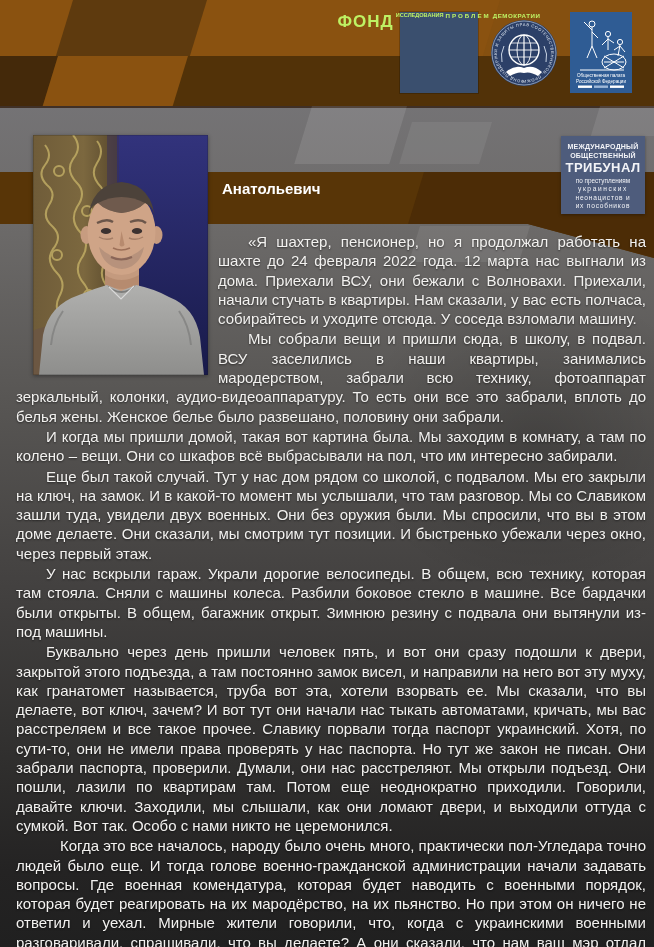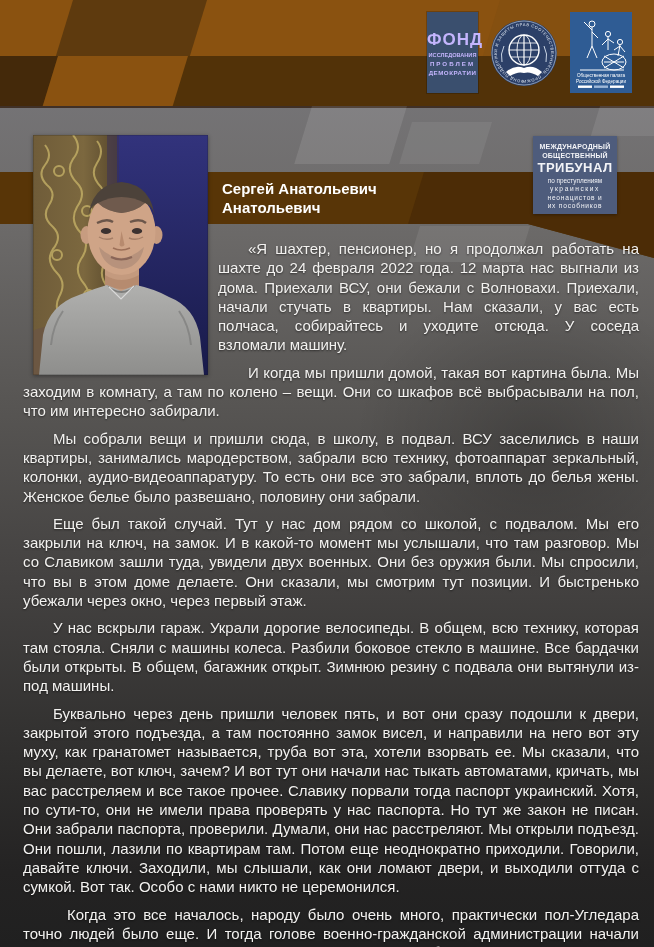--- a/index.html
+++ b/index.html
@@ -19,51 +19,51 @@
   
   .deco{position:absolute;transform:skewX(-17deg);transform-origin:top left;}
   .g1{left:312px;top:106px;width:95px;height:58px;background:rgba(255,255,255,0.10);}
   .g2{left:412px;top:122px;width:80px;height:42px;background:rgba(255,255,255,0.07);}
   .g3{left:600px;top:106px;width:80px;height:30px;background:rgba(255,255,255,0.09);}
   .g4{left:420px;top:226px;width:110px;height:36px;background:rgba(255,255,255,0.08);}
   .blob{position:absolute;left:0;top:250px;width:654px;height:500px;pointer-events:none;
         background:radial-gradient(ellipse 260px 220px at 82% 38%,rgba(0,0,0,0.20),rgba(0,0,0,0) 70%);}
   
   .logos{position:absolute;top:12px;right:22px;display:flex;gap:12px;align-items:flex-start;}
-  .logo-fond{width:51px;height:81px;background:#3a4f6e;color:#c4b5fd;text-align:center;
-    display:flex;flex-direction:column;justify-content:center;gap:2px;box-shadow:0 0 0 1px rgba(0,0,0,0.2);}
+  .logo-fond{width:78px;height:81px;background:#3a4f6e;color:#bef264;text-align:center;
+    display:flex;justify-content:center;gap:2px;box-shadow:0 0 0 1px rgba(0,0,0,0.2);}
   .logo-fond .l1{font-size:17px;font-weight:bold;letter-spacing:1px;}
   .logo-fond .l2{font-size:5.6px;font-weight:bold;}
   .logo-fond .l3{font-size:6.2px;font-weight:bold;letter-spacing:2px;}
   .logo-fond .l4{font-size:6.2px;font-weight:bold;letter-spacing:0.5px;}
   .logo-emblem{width:68px;height:86px;margin-top:-2px;}
   .logo-chamber{width:62px;height:81px;}
   
-  .badge{position:absolute;left:533px;top:136px;width:84px;height:78px;background:#4e5c7c;
+  .badge{position:absolute;left:561px;top:136px;width:84px;height:78px;background:#4e5c7c;
     color:#f2f3f7;text-align:center;padding-top:7px;box-sizing:border-box;box-shadow:0 1px 3px rgba(0,0,0,0.35);}
   .badge .b1{font-size:7px;font-weight:bold;letter-spacing:0.2px;line-height:8.5px;}
   .badge .b2{font-size:13px;font-weight:bold;letter-spacing:0.5px;line-height:14px;margin:1px 0 2px;}
   .badge .b3{font-size:6.4px;line-height:8px;}
   .badge .b4{font-size:6.6px;letter-spacing:1.6px;line-height:8.5px;}
   .badge .b5{font-size:6.6px;letter-spacing:0.8px;line-height:8.5px;}
   
   .name-bar{position:absolute;left:0;top:172px;width:654px;height:86px;
     clip-path:polygon(0 0,654px 0,654px 86px,528px 52px,0 52px);background:#583507;}
   .name-bar-right{position:absolute;left:424px;top:172px;width:260px;height:52px;background:#4c2c06;
     transform:skewX(-17deg);transform-origin:top left;}
   .name-wedge{position:absolute;left:528px;top:224px;width:126px;height:34px;background:#4c2c06;
     clip-path:polygon(0 0,100% 0,100% 100%);}
   .witness-name{position:absolute;left:222px;top:179px;color:#ffffff;font-size:15px;font-weight:bold;line-height:19px;}
   
   .photo{position:absolute;left:33px;top:135px;width:175px;height:240px;box-shadow:0 1px 4px rgba(0,0,0,0.4);}
   
   .content{position:absolute;left:15px;top:231px;width:632px;color:#f3f2f0;
     font-size:15px;line-height:19.3px;text-align:justify;
     text-shadow:0 1px 2px rgba(0,0,0,0.55);}
-  .content p{margin:8px;text-indent:30px;}
+  .content p{margin:1px;text-indent:30px;}
   .content p.big-indent{text-indent:44px;}
   .wrap-spacer{float:left;width:203px;height:146px;}
 </style>
 </head>
 <body>
 
 <div class="page">
 
   <div class="hdr-top">
     <div class="skew d1"></div>
@@ -125,21 +125,20 @@
     </svg>
   </div>
 
   <div class="name-bar"></div>
   <div class="name-bar-right"></div>
   <div class="name-wedge"></div>
   <div class="deco g4"></div>
   <div class="blob"></div>
 
   <div class="witness-name">
-    <div>Сергей Анатольевич</div>
     <div>Анатольевич</div>
   </div>
 
   <div class="badge">
     <div class="b1">МЕЖДУНАРОДНЫЙ</div>
     <div class="b1">ОБЩЕСТВЕННЫЙ</div>
     <div class="b2">ТРИБУНАЛ</div>
     <div class="b3">по преступлениям</div>
     <div class="b4">украинских</div>
     <div class="b5">неонацистов и</div>
@@ -198,21 +197,21 @@
       <path d="M74 150 Q88 162 103 150 Q97 158 88.5 158 Q80 158 74 150 Z" fill="#7e7e7c"></path>
       <path d="M76 152 L88 164 L101 151" stroke="#d9d9d9" stroke-width="1.2" fill="none"></path>
       <path d="M30 176 q-10 14 -12 34 M146 176 q10 14 12 34" stroke="#7c7c7a" stroke-width="2" fill="none" opacity="0.7"></path>
     </g>
     <rect x="0" y="0" width="175" height="240" fill="none" stroke="#1c1c1c" stroke-width="1" opacity="0.4"></rect>
   </svg>
 
   <div class="content">
     <div class="wrap-spacer"></div>
     <p>«Я шахтер, пенсионер, но я продолжал работать на шахте до 24 февраля 2022 года. 12 марта нас выгнали из дома. Приехали ВСУ, они бежали с Волновахи. Приехали, начали стучать в квартиры. Нам сказали, у вас есть полчаса, собирайтесь и уходите отсюда. У соседа взломали машину.</p>
+    <p>Мы собрали вещи и пришли сюда, в школу, в подвал. ВСУ заселились в наши квартиры, занимались мародерством, забрали всю технику, фотоаппарат зеркальный, колонки, аудио-видеоаппаратуру. То есть они все это забрали, вплоть до белья жены. Женское белье было развешано, половину они забрали.</p>
     <p>И когда мы пришли домой, такая вот картина была. Мы заходим в комнату, а там по колено – вещи. Они со шкафов всё выбрасывали на пол, что им интересно забирали.</p>
-    <p>Мы собрали вещи и пришли сюда, в школу, в подвал. ВСУ заселились в наши квартиры, занимались мародерством, забрали всю технику, фотоаппарат зеркальный, колонки, аудио-видеоаппаратуру. То есть они все это забрали, вплоть до белья жены. Женское белье было развешано, половину они забрали.</p>
     <p>Еще был такой случай. Тут у нас дом рядом со школой, с подвалом. Мы его закрыли на ключ, на замок. И в какой-то момент мы услышали, что там разговор. Мы со Славиком зашли туда, увидели двух военных. Они без оружия были. Мы спросили, что вы в этом доме делаете. Они сказали, мы смотрим тут позиции. И быстренько убежали через окно, через первый этаж.</p>
     <p>У нас вскрыли гараж. Украли дорогие велосипеды. В общем, всю технику, которая там стояла. Сняли с машины колеса. Разбили боковое стекло в машине. Все бардачки были открыты. В общем, багажник открыт. Зимнюю резину с подвала они вытянули из-под машины.</p>
     <p>Буквально через день пришли человек пять, и вот они сразу подошли к двери, закрытой этого подъезда, а там постоянно замок висел, и направили на него вот эту муху, как гранатомет называется, труба вот эта, хотели взорвать ее. Мы сказали, что вы делаете, вот ключ, зачем? И вот тут они начали нас тыкать автоматами, кричать, мы вас расстреляем и все такое прочее. Славику порвали тогда паспорт украинский. Хотя, по сути-то, они не имели права проверять у нас паспорта. Но тут же закон не писан. Они забрали паспорта, проверили. Думали, они нас расстреляют. Мы открыли подъезд. Они пошли, лазили по квартирам там. Потом еще неоднократно приходили. Говорили, давайте ключи. Заходили, мы слышали, как они ломают двери, и выходили оттуда с сумкой. Вот так. Особо с нами никто не церемонился.</p>
     <p class="big-indent">Когда это все началось, народу было очень много, практически пол-Угледара точно людей было еще. И тогда голове военно-гражданской администрации начали задавать вопросы. Где военная комендатура, которая будет наводить с военными порядок, которая будет реагировать на их мародёрство, на их пьянство. Но при этом он ничего не ответил и уехал. Мирные жители говорили, что, когда с украинскими военными разговаривали, спрашивали, что вы делаете? А они сказали, что нам ваш мэр отдал город и сказал, что хотите, то и делайте».</p>
   </div>
 
 </div>
 
 </body></html>

